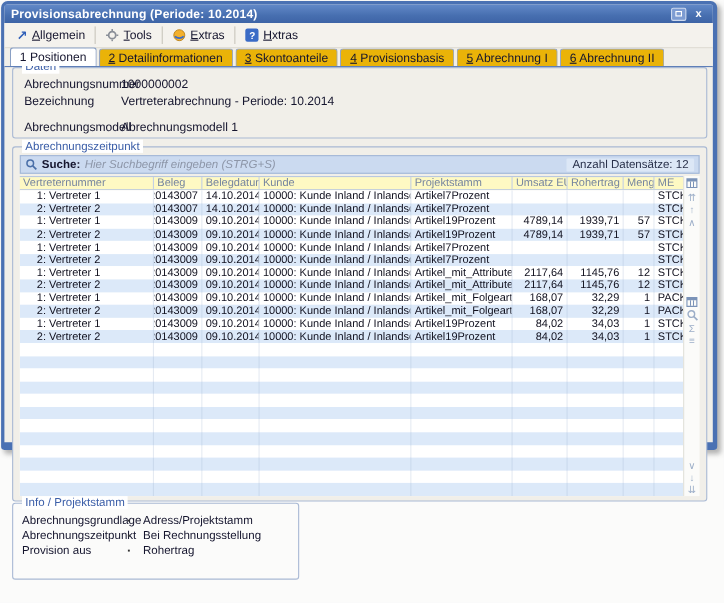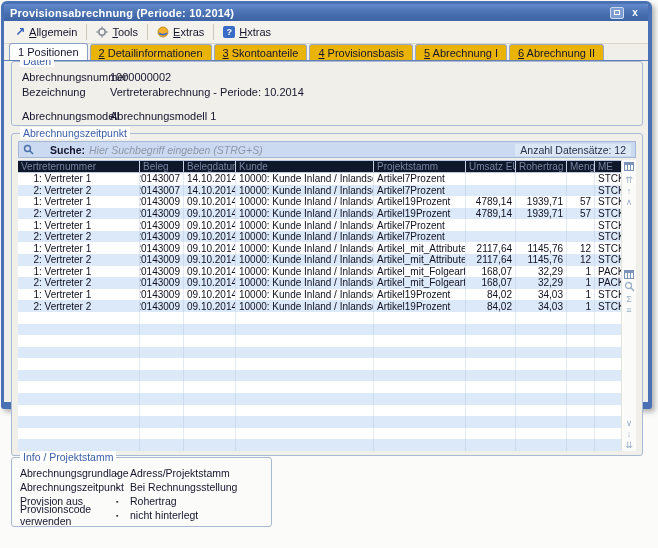--- a/index.html
+++ b/index.html
@@ -35,26 +35,26 @@
   .tab .u{text-decoration:underline;}
   
   .gbox{position:absolute;border:1px solid #a9b9d4;border-radius:3px;}
   .legend{position:absolute;top:-7px;left:8px;background:#ffffff;padding:0 3px;font-size:10.5px;color:#3b5ea8;}
   
   .field-row{position:absolute;left:10px;right:10px;height:13px;font-size:11px;color:#15152e;display:flex;}
   .field-label{width:88px;flex:none;}
   
   .searchbar{position:absolute;left:6px;right:6px;top:7px;height:17px;background:#cbdaf0;
     border:1px solid #a3b7d6;display:flex;align-items:center;padding:0 4px;gap:4px;}
-  .search-label{font-size:10.5px;font-weight:bold;color:#15152e;margin-left:12px;}
+  .search-label{font-size:10.5px;font-weight:bold;color:#15152e;}
   .search-ph{font-size:10.5px;font-style:italic;color:#8d96a8;flex:1;white-space:nowrap;overflow:hidden;}
   .count-box{font-size:10.5px;color:#28304a;background:#dce7f6;padding:0 5px;border-radius:1px;white-space:nowrap;}
   
   .thead,.trow{display:grid;grid-template-columns:122px 44px 52px 138px 92px 50px 51px 28px 28px;}
-  .thead{position:absolute;left:6px;top:26px;width:605px;height:13px;background:#0f172a;
+  .thead{position:absolute;left:6px;top:26px;width:605px;height:13px;background:#fef9c3;
     border-top:1px solid #b9c8e0;border-bottom:1px solid #b9c8e0;}
   .thead .hc{font-size:10px;color:#76859f;padding:0 3px;overflow:hidden;white-space:nowrap;
     border-right:1px solid #c3d0e4;display:flex;align-items:center;}
   .tbody{position:absolute;left:6px;top:39px;width:605px;height:278px;overflow:hidden;background:#fff;}
   .trow{height:11.58px;background:#fff;}
   .trow.alt{background:#dcе9f9;}
   .trow.alt{background:#dce9f9;}
   .cell{font-size:10px;color:#10101e;padding:0 3px;white-space:nowrap;overflow:hidden;
     border-right:1px solid rgba(160,180,210,.28);display:flex;align-items:center;line-height:11px;}
   .cell.right{justify-content:flex-end;}
@@ -468,21 +468,16 @@
     <div class="info-row" style="top:23px;">
       <div class="info-label">Abrechnungszeitpunkt</div>
       <div class="bullet">▪</div>
       <div>Bei Rechnungsstellung</div>
     </div>
     <div class="info-row" style="top:37px;">
       <div class="info-label">Provision aus</div>
       <div class="bullet">▪</div>
       <div>Rohertrag</div>
     </div>
-    <div class="info-row" style="top:51px;">
-      <div class="info-label">Provisionscode verwenden</div>
-      <div class="bullet">▪</div>
-      <div>nicht hinterlegt</div>
-    </div>
   </div>
 
 
 </div>
 
 </body></html>

